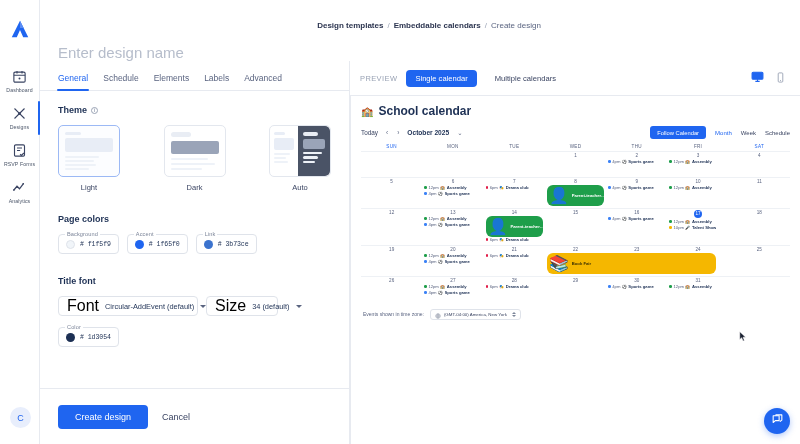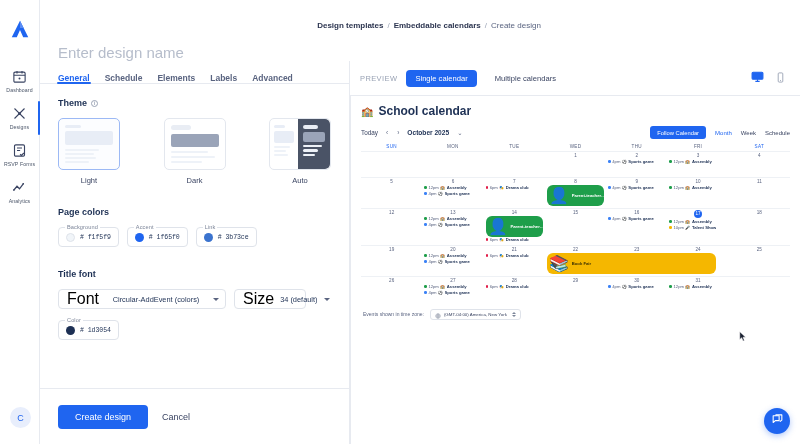--- a/index.html
+++ b/index.html
@@ -66,22 +66,22 @@
   .formcol {
     width: 310px; flex: 0 0 310px; position: relative;
     border-right: 1px solid #e7eaf0;
     display: flex; flex-direction: column;
   }
   .tabs {
     display: flex; gap: 15px; padding: 12px 0 0 18px;
     border-bottom: 1px solid #e7eaf0; position: relative;
   }
   .tab {
-    font-size: 8.5px; color: #5a6480; 
-    cursor: pointer; position: relative; font-weight: bold;
+    font-size: 8.5px; color: #5a6480; padding-bottom: 7px;
+    cursor: pointer; position: relative;
   }
   .tab.active { color: #1f65f0; }
   .tab.active::after {
     content: ""; position: absolute; left: -1px; right: -1px; bottom: -1px;
     height: 2px; background: #1f65f0; border-radius: 2px;
   }
 
   .form-scroll { flex: 1; overflow: hidden; padding: 14px 18px 0 18px; }
 
   .sec-title {
@@ -398,23 +398,23 @@
             <div class="field">
               <span class="flabel">Link</span>
               <span class="swatch" style="background:#3b73ce;"></span>
               <span class="hexval"># 3b73ce</span>
             </div>
           </div>
 
           <div class="sec-title sec-gap">Title font</div>
 
           <div class="selects">
-            <div class="select" style="width:168px;">
+            <div class="select" style="width:140px;">
               <span class="flabel">Font</span>
-              <span class="sval">Circular-AddEvent (colors)</span>
+              <span class="sval">Circular-AddEvent (default)</span>
               <span class="chev"></span>
             </div>
             <div class="select" style="width:72px;">
               <span class="flabel">Size</span>
               <span class="sval">34 (default)</span>
               <span class="chev"></span>
             </div>
           </div>
 
           <div class="pc-row" style="margin-top:11px;">

